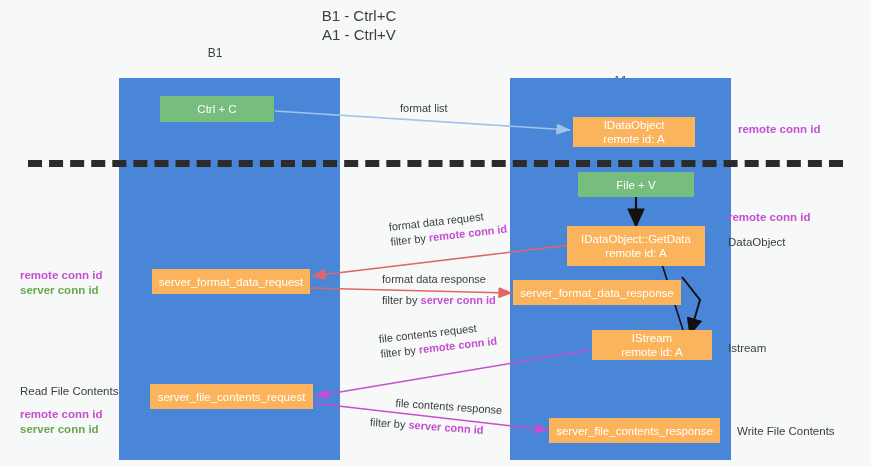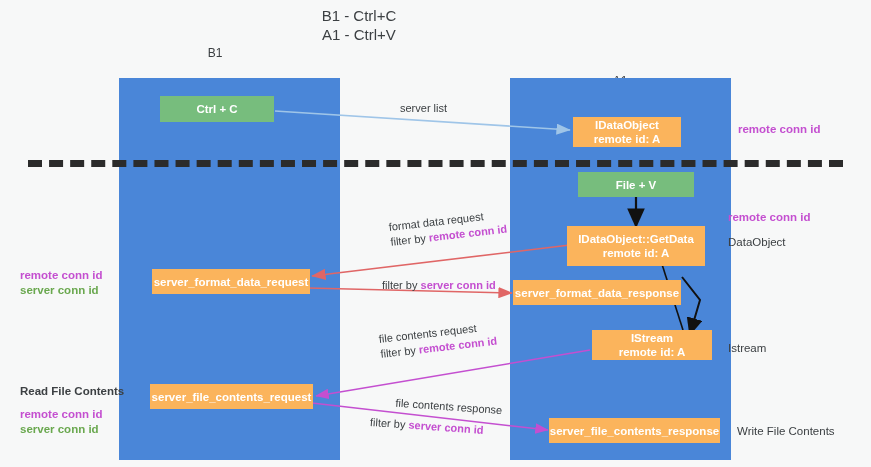--- a/index.html
+++ b/index.html
@@ -40,42 +40,41 @@
     border-top:7px dashed #2b2b2b;
     z-index:8;
   }
 
   
   .node{
     position:absolute;z-index:6;
     display:flex;flex-direction:column;align-items:center;justify-content:center;
     color:#ffffff;font-size:11.5px;line-height:14px;text-align:right;
     box-sizing:border-box;
-    font-weight:bold;
   }
   .node.green{background:#77bd7d;}
   .node.orange{background:#fbb45c;}
   .node span{display:block;white-space:nowrap;}
 
   
   .elabel{
     position:absolute;z-index:7;font-size:11px;line-height:15px;color:#3c4043;
     white-space:nowrap;
   }
   .elabel .hl-remote{color:#c44fd0;font-weight:bold;}
   .elabel .hl-server{color:#c44fd0;font-weight:bold;}
 
   
   .side{
     position:absolute;z-index:7;font-size:11.5px;line-height:15px;white-space:nowrap;
   }
   .side.plain{color:#3c4043;}
   .side .remote{color:#c44fd0;font-weight:bold;display:block;}
   .side .server{color:#6aa84f;font-weight:bold;display:block;}
-  .side .cap{color:#3c4043;display:block;font-weight:bold;}
+  .side .cap{color:#3c4043;display:block;}
   .side.right-remote{color:#c44fd0;font-weight:bold;}
 </style>
 </head>
 <body>
 
 <div id="stage">
 
   <div class="title">
     <span>B1 - Ctrl+C</span><br>
     <span>A1 - Ctrl+V</span>
@@ -124,21 +123,21 @@
 
     <line x1="312" y1="403" x2="548" y2="430" stroke="#c44fd0" stroke-width="1.5" marker-end="url(#ah-purple)"></line>
   </svg>
 
   <div class="divider"></div>
 
   <div class="node green" style="left:160px;top:96px;width:114px;height:26px;">
     <span>Ctrl + C</span>
   </div>
 
-  <div class="node orange" style="left:573px;top:117px;width:108px;height:30px;">
+  <div class="node orange" style="left:573px;top:117px;width:122px;height:30px;">
     <span>IDataObject</span>
     <span>remote id: A</span>
   </div>
 
   <div class="node green" style="left:578px;top:172px;width:116px;height:25px;">
     <span>File + V</span>
   </div>
 
   <div class="node orange" style="left:567px;top:226px;width:138px;height:40px;">
     <span>IDataObject::GetData</span>
@@ -160,29 +159,30 @@
 
   <div class="node orange" style="left:549px;top:418px;width:171px;height:25px;">
     <span>server_file_contents_response</span>
   </div>
 
   <div class="node orange" style="left:150px;top:384px;width:163px;height:25px;">
     <span>server_file_contents_request</span>
   </div>
 
   <div class="elabel" style="left:400px;top:101px;">
-    <span>server list</span>
+    <span>format list</span>
   </div>
 
   <div class="elabel" style="left:388px;top:220px;transform:rotate(-6.5deg);transform-origin:left top;">
     <div>format data request</div>
     <div><span>filter by </span><span class="hl-remote">remote conn id</span></div>
   </div>
 
   <div class="elabel" style="left:382px;top:272px;">
+    <div>format data response</div>
     <div style="margin-top:6px;"><span>filter by </span><span class="hl-server">server conn id</span></div>
   </div>
 
   <div class="elabel" style="left:378px;top:332px;transform:rotate(-6.5deg);transform-origin:left top;">
     <div>file contents request</div>
     <div><span>filter by </span><span class="hl-remote">remote conn id</span></div>
   </div>
 
   <div class="elabel" style="left:372px;top:394px;transform:rotate(4deg);transform-origin:left top;">
     <div style="margin-left:24px;">file contents response</div>

